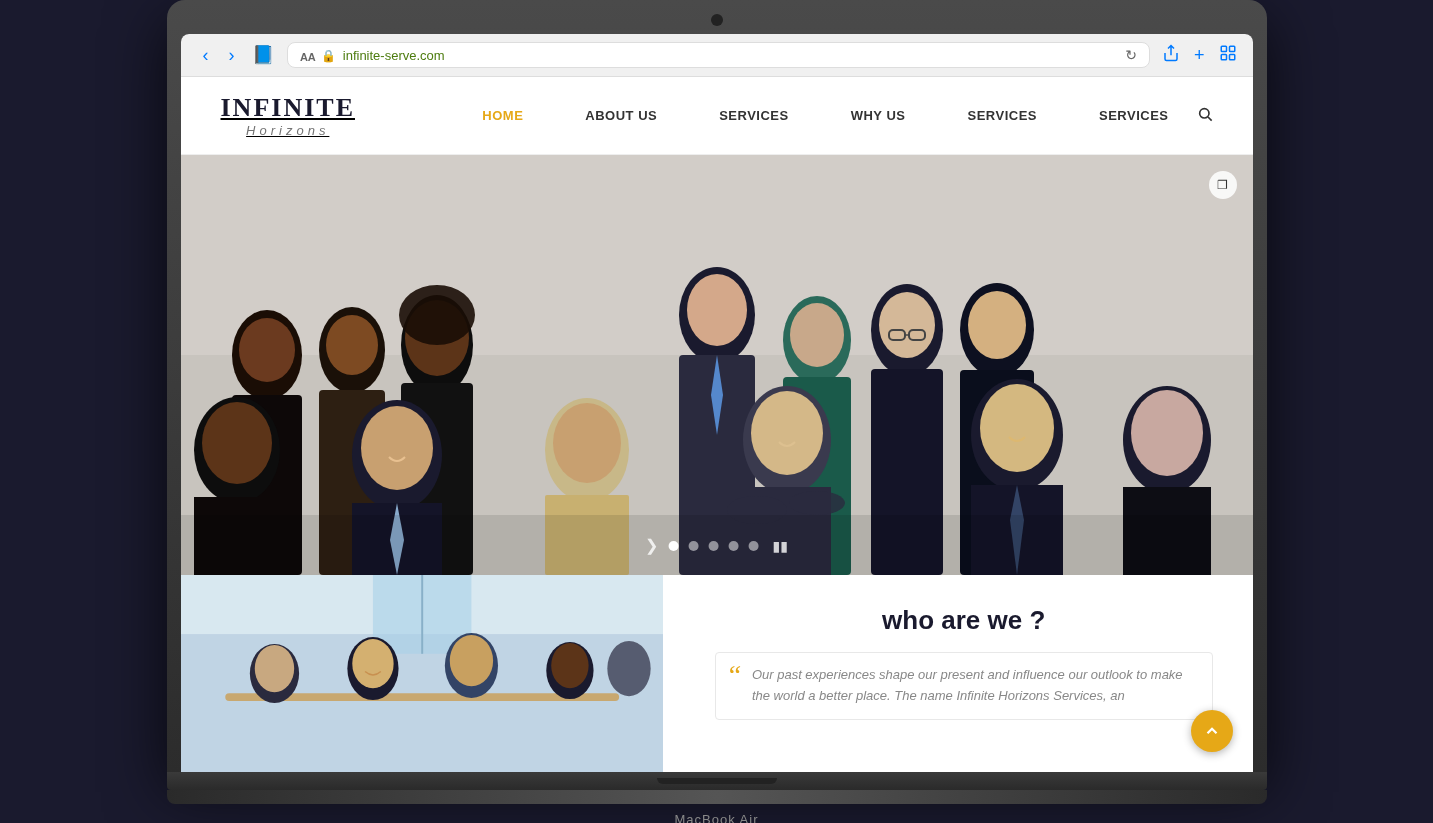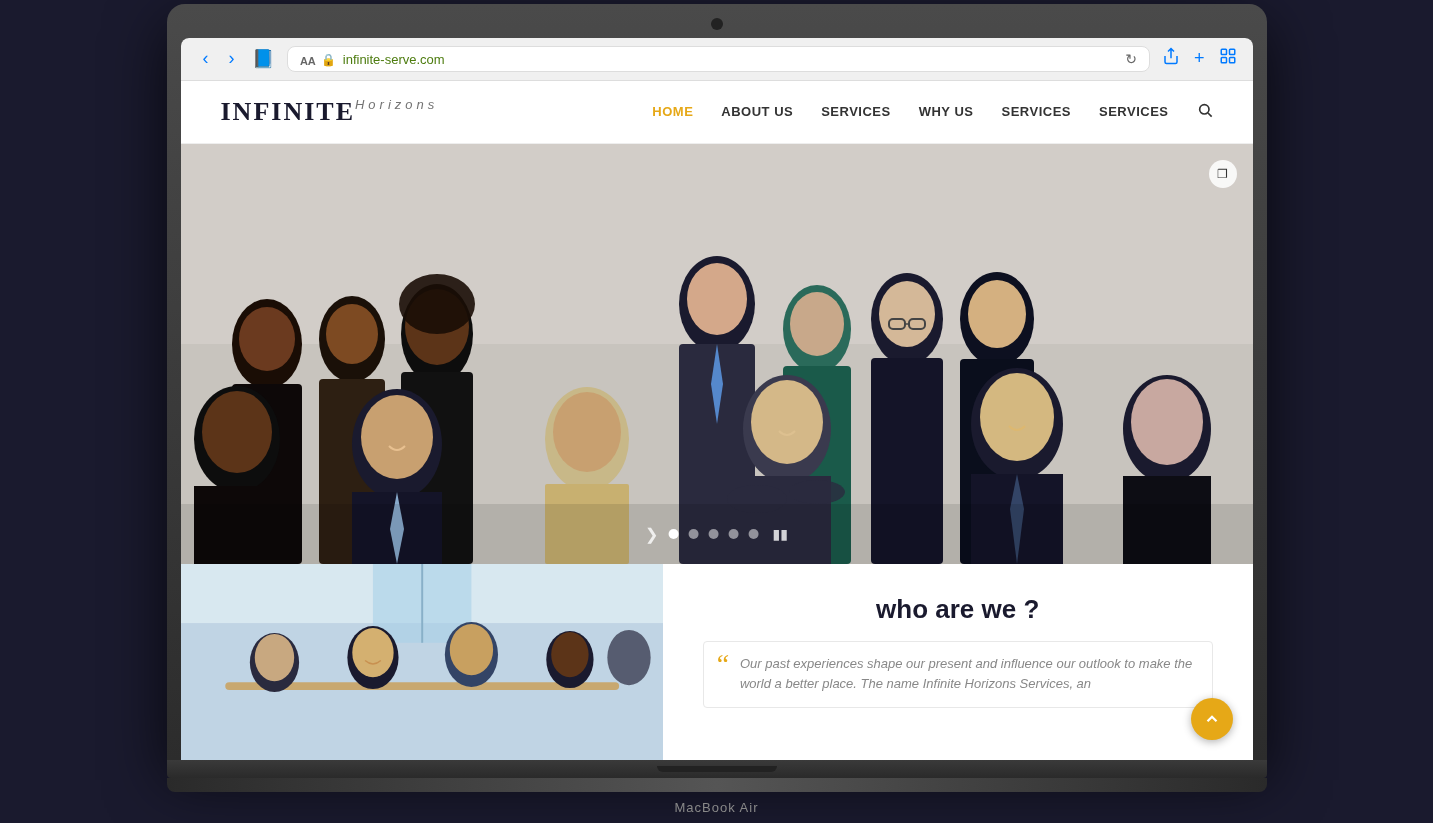--- a/index.html
+++ b/index.html
@@ -131,21 +131,22 @@
       display: flex;
       align-items: center;
       justify-content: space-between;
       padding: 16px 40px;
       background: white;
       border-bottom: 1px solid #eee;
     }
 
     .logo-area {
       display: flex;
-      flex-direction: row;
+      flex-direction: column;
+      text-decoration: underline;
     }
 
     .logo-infinite {
       font-size: 26px;
       font-weight: 900;
       letter-spacing: 2px;
       color: #1a1a2e;
       font-family: Georgia, serif;
       text-transform: uppercase;
     }
@@ -164,20 +165,21 @@
       gap: 28px;
     }
 
     .nav-link {
       font-size: 13px;
       font-weight: 600;
       color: #333;
       text-decoration: none;
       letter-spacing: 0.5px;
       cursor: pointer;
+      margin-left: 34px;
     }
 
     .nav-link.active { color: #e6a817; }
 
     .search-icon-nav {
       color: #333;
       font-size: 16px;
       cursor: pointer;
     }
 
@@ -250,21 +252,21 @@
       align-items: center;
       justify-content: center;
       font-size: 12px;
       color: #333;
       cursor: pointer;
     }
 
     
     .who-section {
       display: flex;
-      gap: 0;
+      gap: 12px;
       background: white;
       min-height: 160px;
     }
 
     .who-images {
       width: 45%;
       display: flex;
       gap: 0;
       overflow: hidden;
     }

